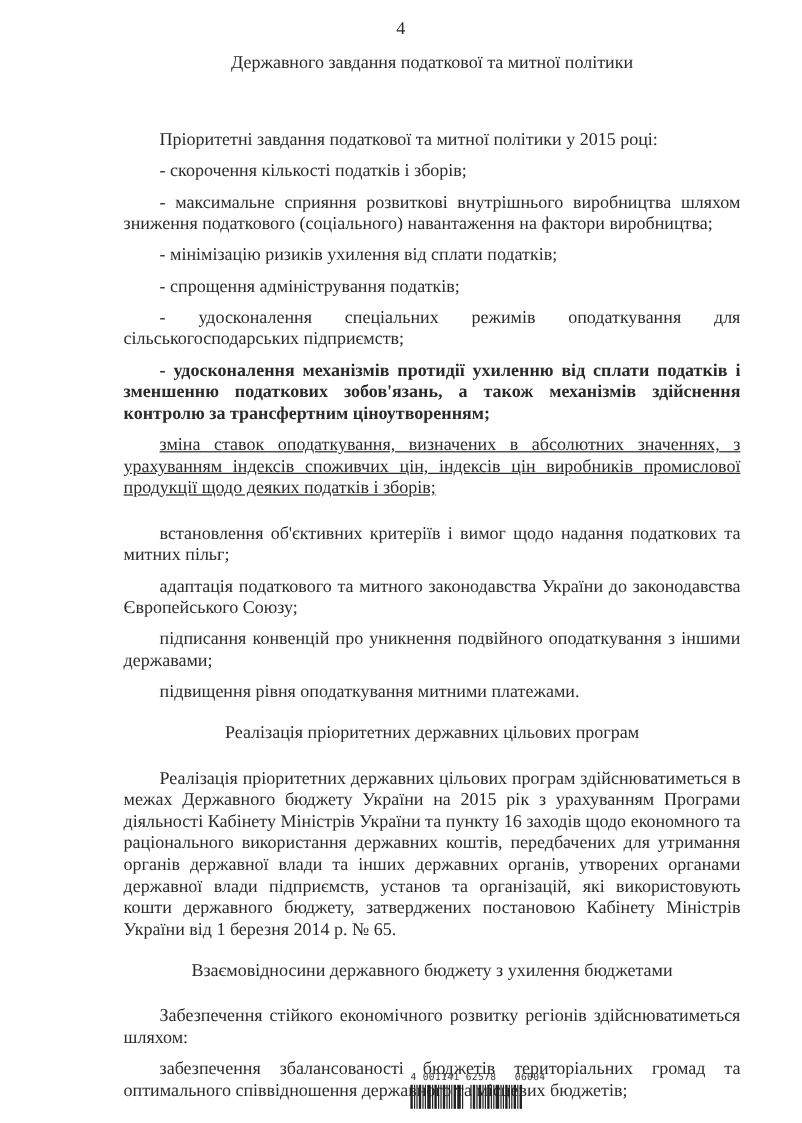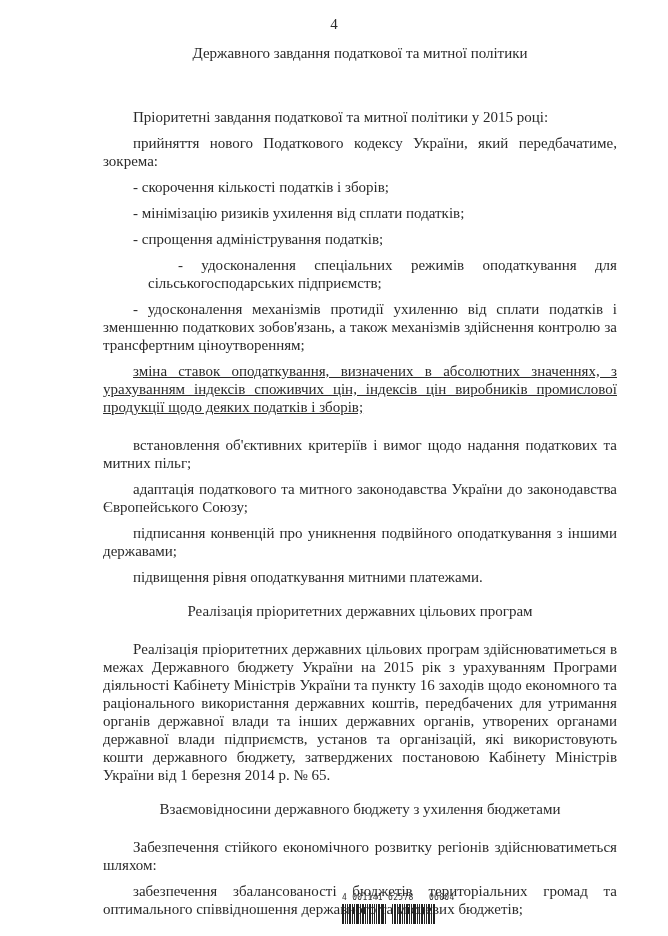--- a/index.html
+++ b/index.html
@@ -19,26 +19,26 @@
 </head>
 <body>
 
 <div class="page-num">4</div>
 
 <div class="content">
 
   <div style="margin-top:0;">
     <p class="h" style="margin-bottom:20px;">Державного завдання податкової та митної політики</p>
     <p class="p" style="margin-bottom:8px;margin-top:46px;">Пріоритетні завдання податкової та митної політики у 2015 році:</p>
-    <p class="p" style="margin-bottom:8px;">прийняття нового Податкового кодексу України, який передбачатиме, зокрема:</p>
     <p class="p" style="margin-bottom:8px;">- скорочення кількості податків і зборів;</p>
+    <p class="p" style="margin-bottom:8px;">- максимальне сприяння розвиткові внутрішнього виробництва шляхом зниження податкового (соціального) навантаження на фактори виробництва;</p>
     <p class="p" style="margin-bottom:8px;">- мінімізацію ризиків ухилення від сплати податків;</p>
     <p class="p" style="margin-bottom:8px;">- спрощення адміністрування податків;</p>
-    <p class="p" style="margin-bottom:8px;margin-left:45px;">- удосконалення спеціальних режимів оподаткування для сільськогосподарських підприємств;</p>
-    <p class="p" style="margin-bottom:8px;">- удосконалення механізмів протидії ухиленню від сплати податків і зменшенню податкових зобов'язань, а також механізмів здійснення контролю за трансфертним ціноутворенням;</p>
+    <p class="p" style="margin-bottom:8px;">- удосконалення спеціальних режимів оподаткування для сільськогосподарських підприємств;</p>
+    <p class="p" style="margin-bottom:8px;font-weight:bold;">- удосконалення механізмів протидії ухиленню від сплати податків і зменшенню податкових зобов'язань, а також механізмів здійснення контролю за трансфертним ціноутворенням;</p>
     <p class="p" style="margin-bottom:20px;text-decoration:underline;">зміна ставок оподаткування, визначених в абсолютних значеннях, з урахуванням індексів споживчих цін, індексів цін виробників промислової продукції щодо деяких податків і зборів;</p>
     <p class="p" style="margin-bottom:8px;">встановлення об'єктивних критеріїв і вимог щодо надання податкових та митних пільг;</p>
     <p class="p" style="margin-bottom:8px;">адаптація податкового та митного законодавства України до законодавства Європейського Союзу;</p>
     <p class="p" style="margin-bottom:8px;">підписання конвенцій про уникнення подвійного оподаткування з іншими державами;</p>
     <p class="p" style="margin-bottom:16px;">підвищення рівня оподаткування митними платежами.</p>
   </div>
 
   <div>
     <p class="h" style="margin-bottom:20px;">Реалізація пріоритетних державних цільових програм</p>
     <p class="p" style="margin-bottom:16px;">Реалізація пріоритетних державних цільових програм здійснюватиметься в межах Державного бюджету України на 2015 рік з урахуванням Програми діяльності Кабінету Міністрів України та пункту 16 заходів щодо економного та раціонального використання державних коштів, передбачених для утримання органів державної влади та інших державних органів, утворених органами державної влади підприємств, установ та організацій, які використовують кошти державного бюджету, затверджених постановою Кабінету Міністрів України від 1 березня 2014 р. № 65.</p>

